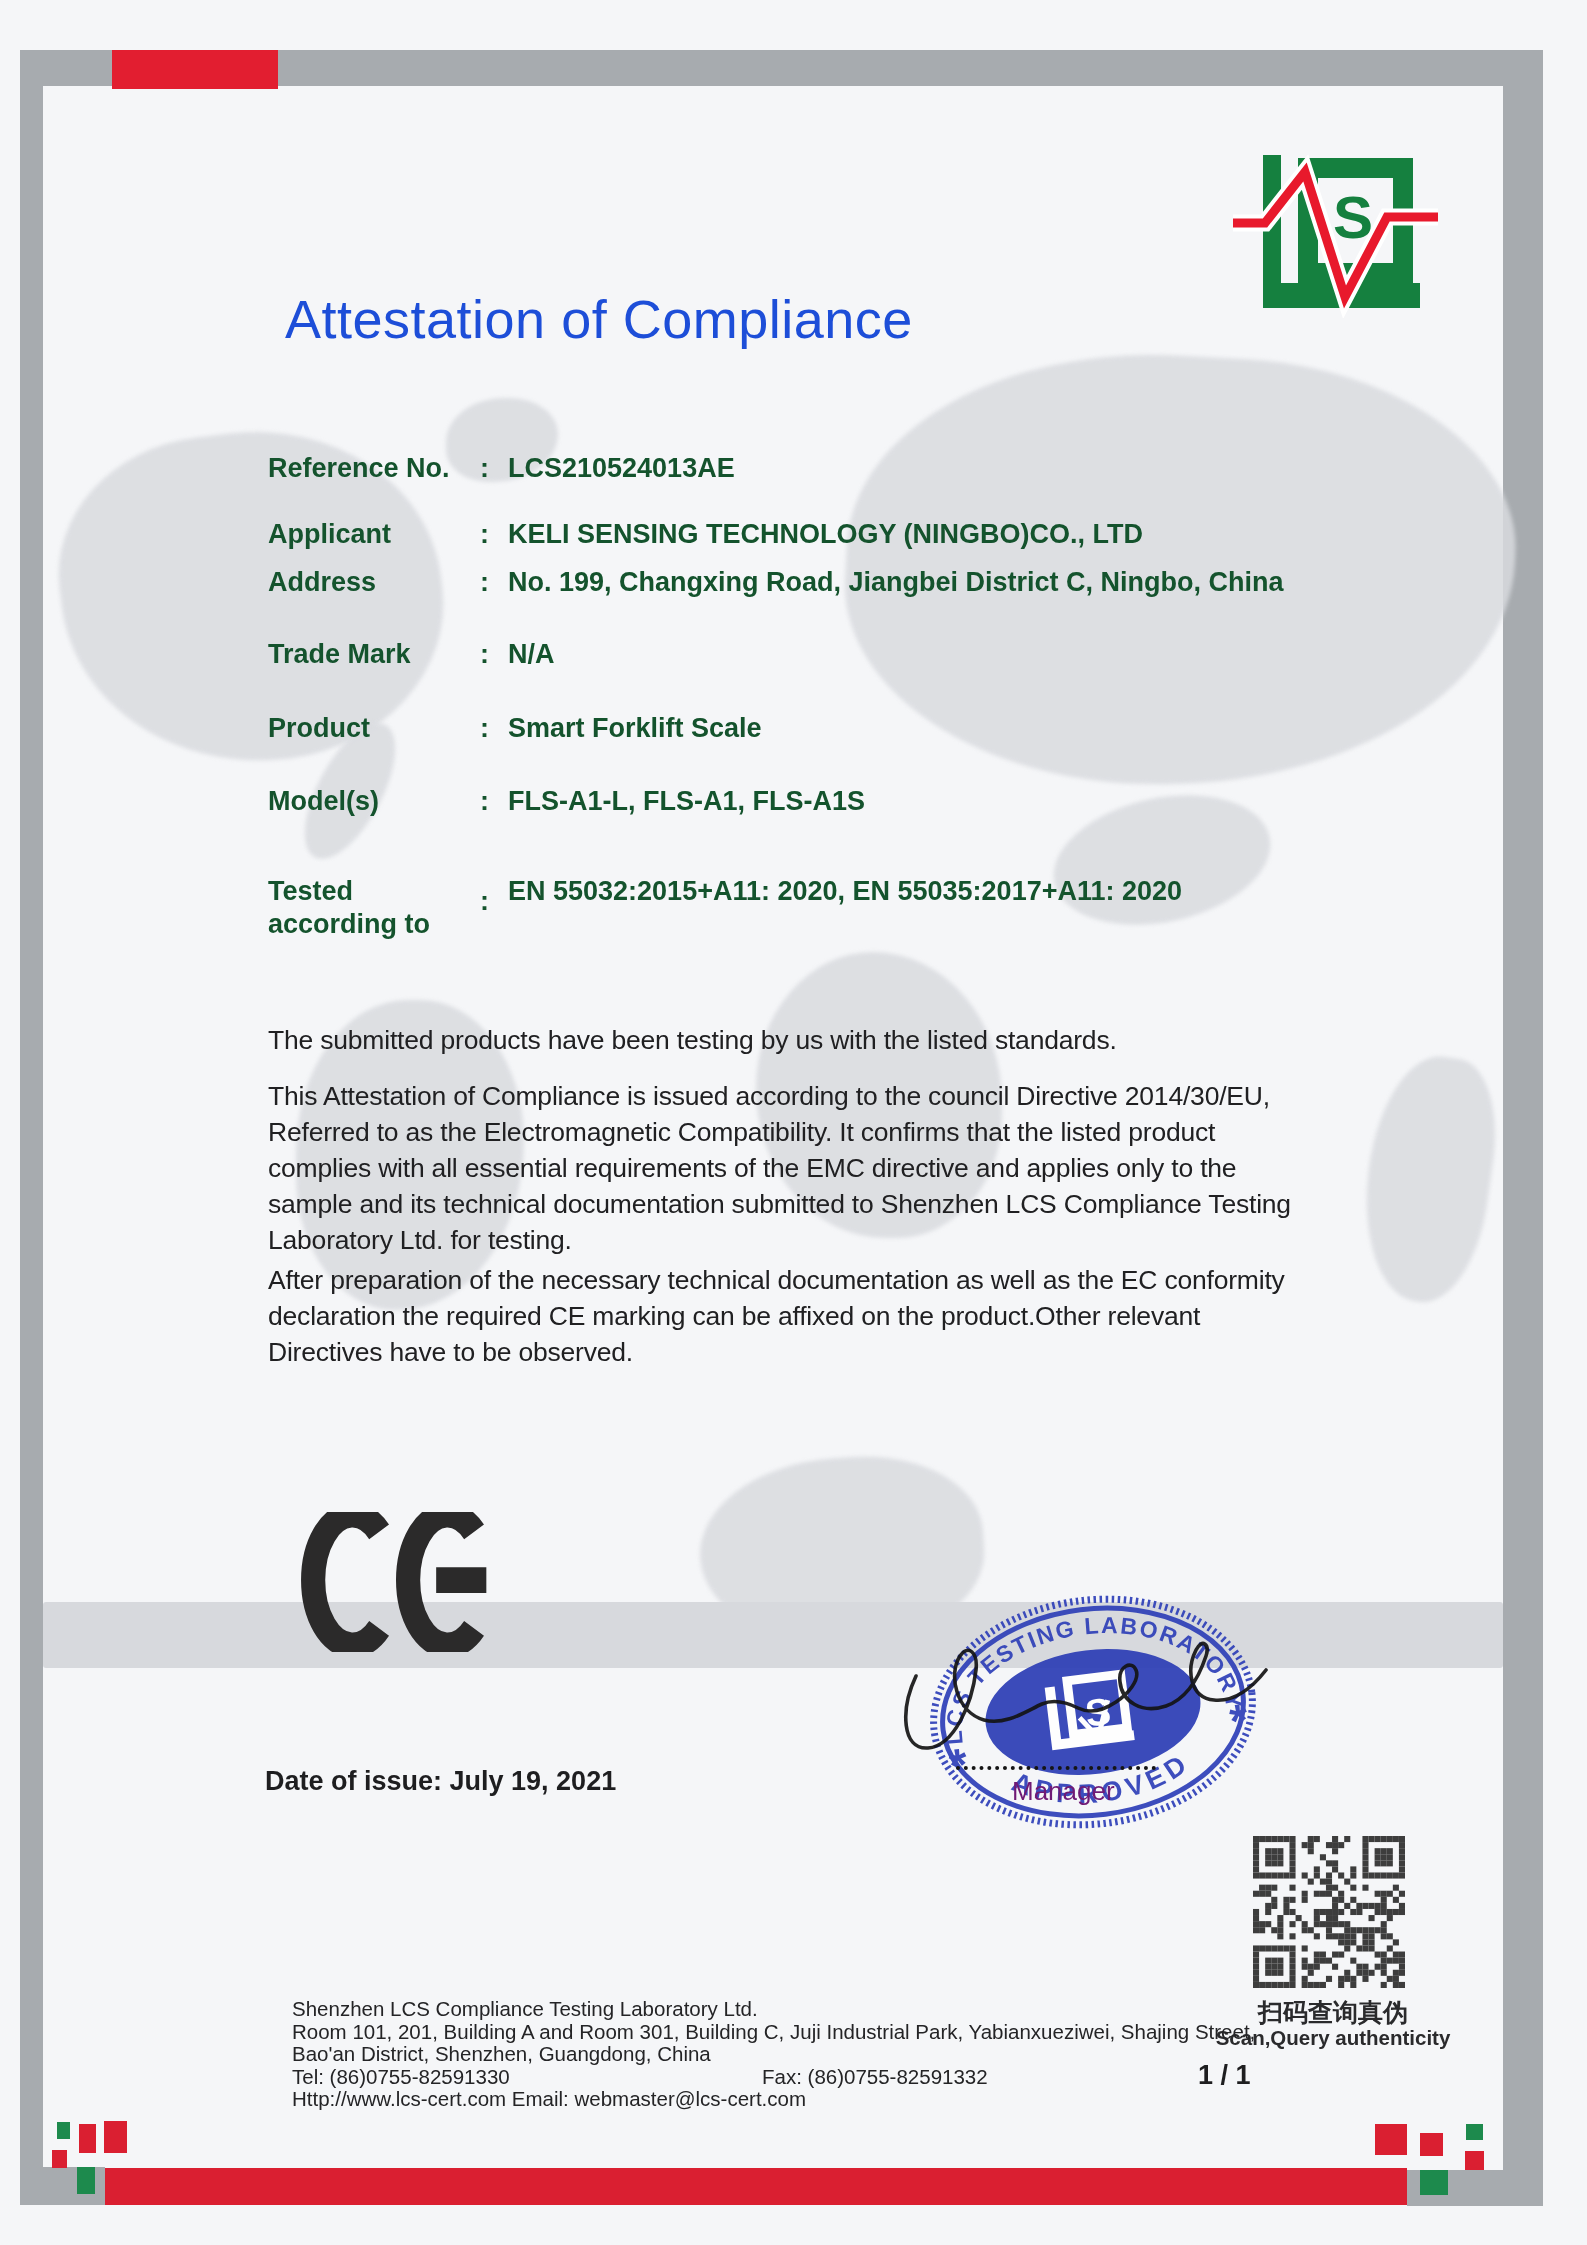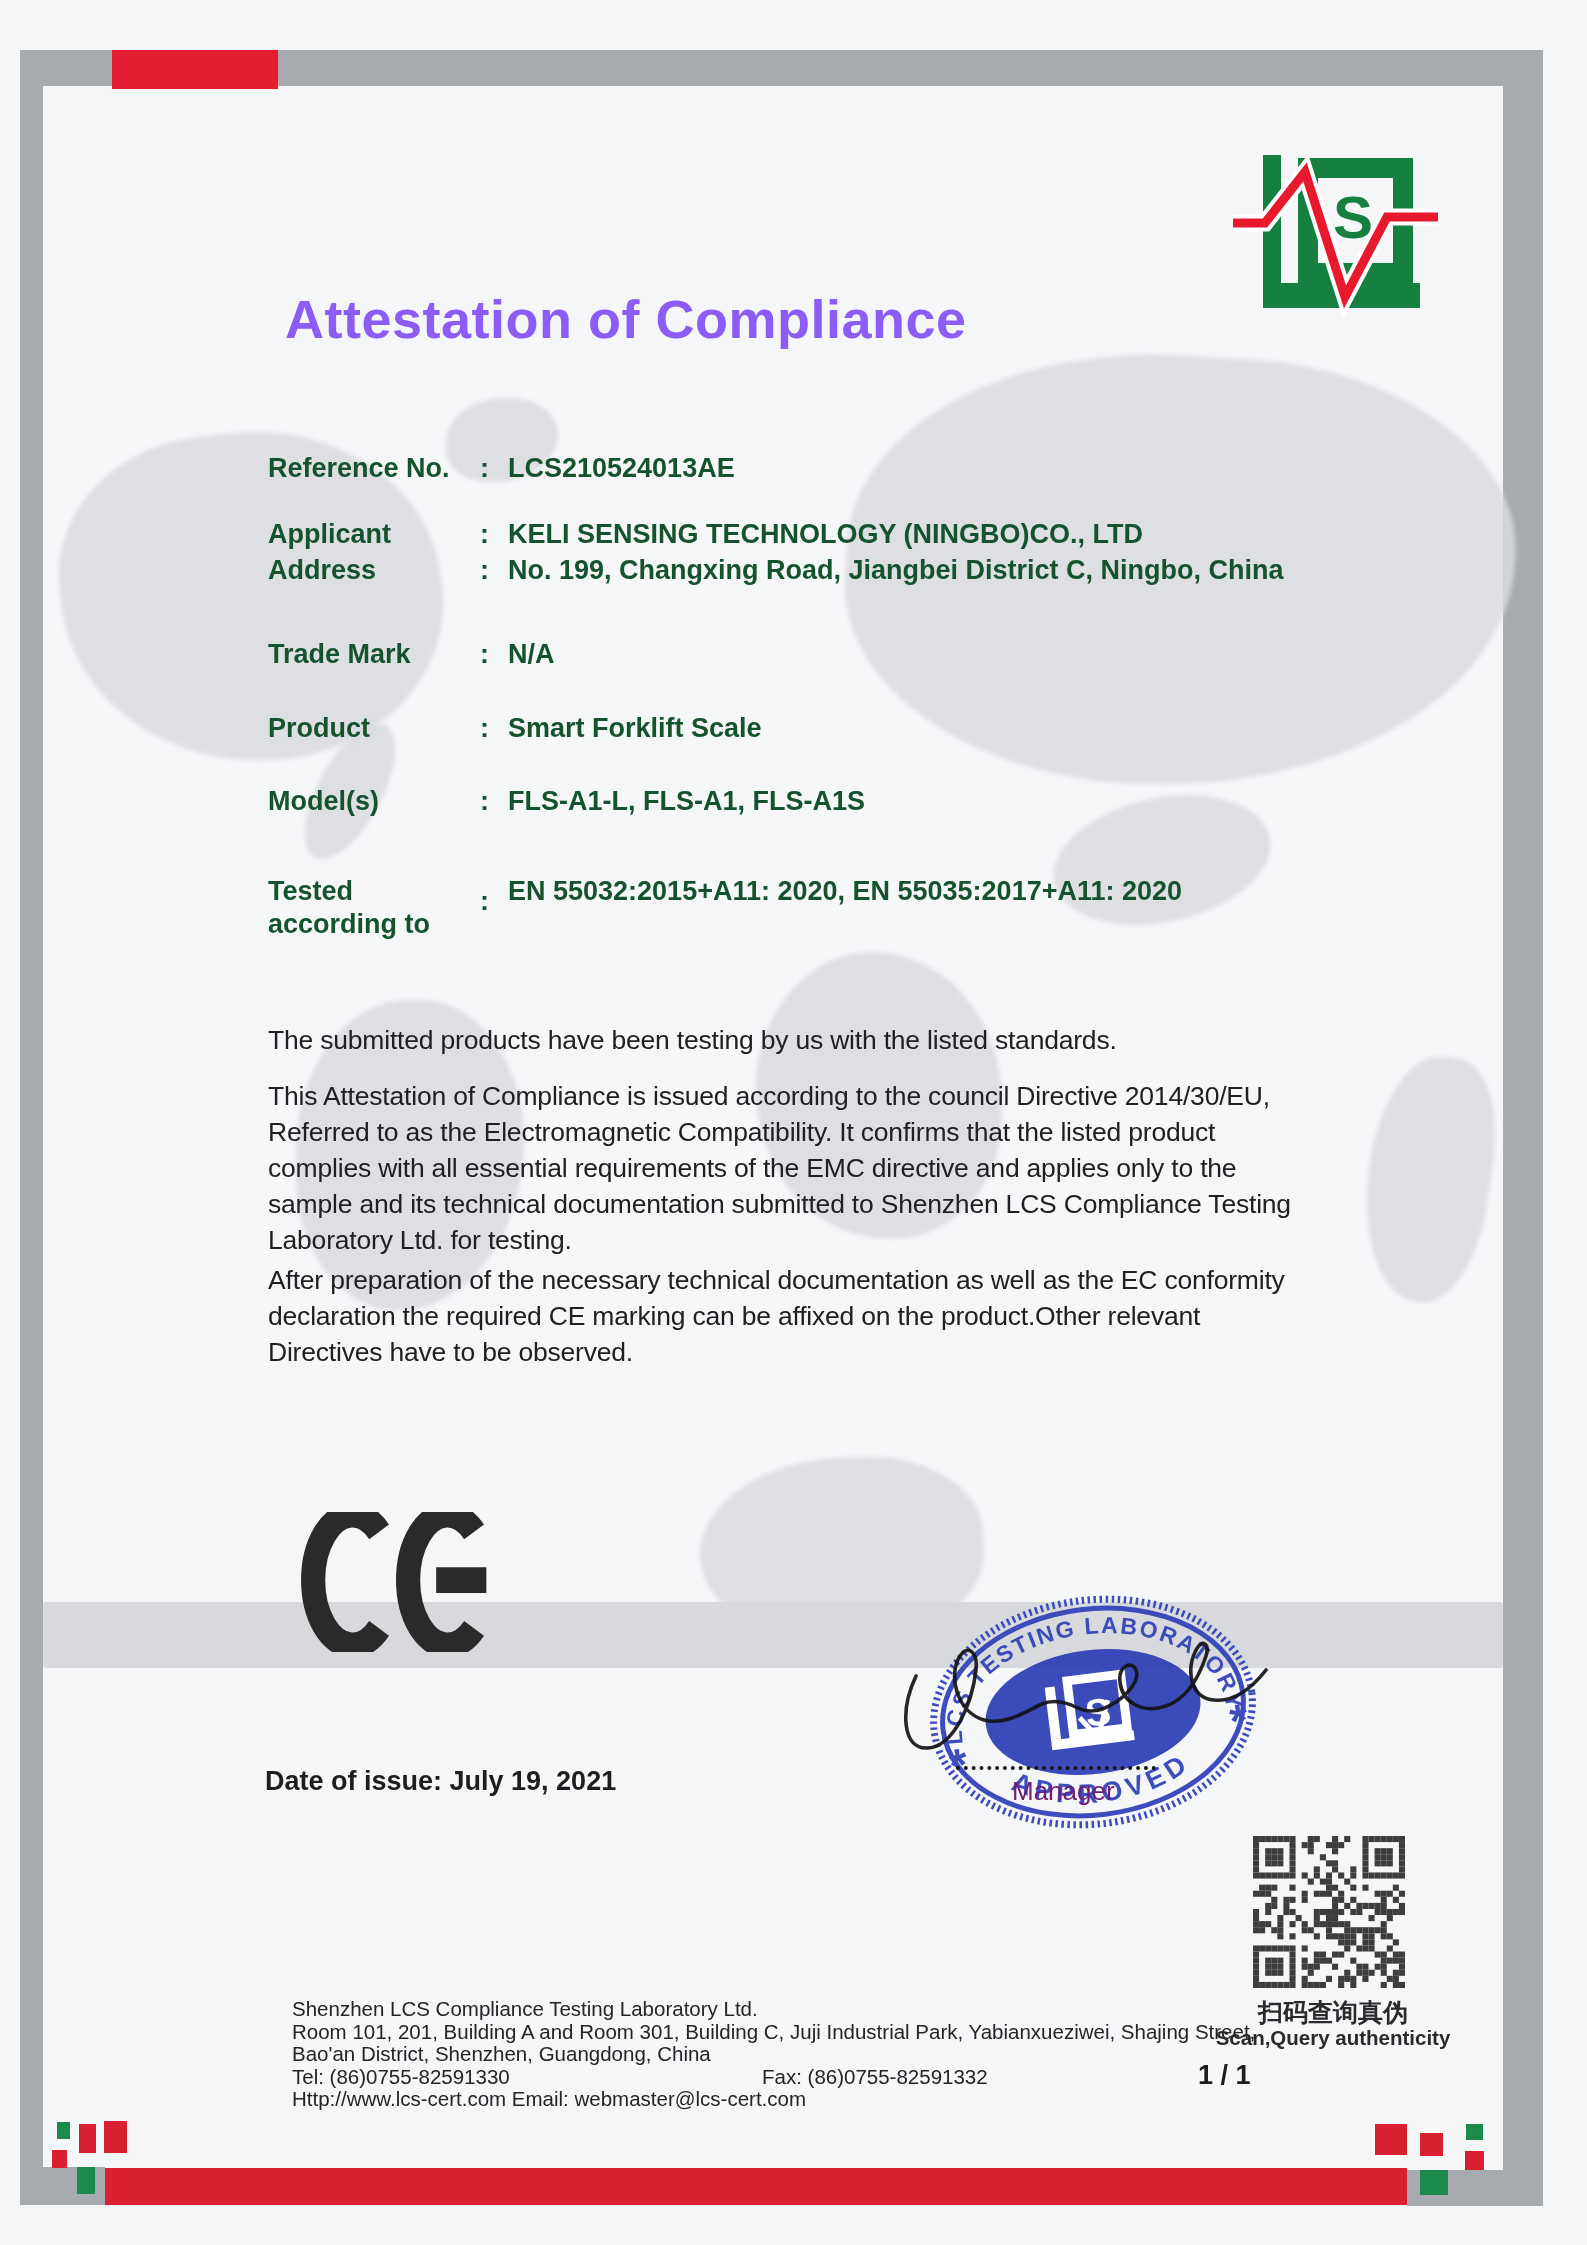--- a/index.html
+++ b/index.html
@@ -40,30 +40,30 @@
   .map.m3 { left:446px; top:398px;  width:112px; height:84px;  border-radius:55% 45% 60% 40%; }
   .map.m4 { left:846px; top:356px;  width:668px; height:430px; border-radius:48% 42% 56% 44%; transform:rotate(3deg); }
   .map.m5 { left:1052px;top:798px;  width:220px; height:124px; border-radius:50%; transform:rotate(-12deg); }
   .map.m6 { left:296px; top:1000px; width:228px; height:310px; border-radius:52% 48% 58% 46%; }
   .map.m7 { left:756px; top:952px;  width:246px; height:286px; border-radius:50% 55% 45% 55%; }
   .map.m8 { left:1368px;top:1056px; width:122px; height:246px; border-radius:55% 45% 50% 60%; transform:rotate(8deg); }
   .map.m9 { left:700px; top:1458px; width:284px; height:186px; border-radius:55% 50% 52% 58%; transform:rotate(-4deg); }
   .map-band { position:absolute; left:43px; top:1602px; width:1460px; height:66px;
               background:#d7d9dd; border-radius:3px; }
   
-  .title { position:absolute; left:285px; top:288px; font-size:54px; font-weight:bold;
-           letter-spacing:.5px; color:#8b5cf6;text-align:center; }
+  .title { position:absolute; left:285px; top:288px; font-size:54px; font-weight:normal;
+           letter-spacing:.5px; color:#1d4ed8;text-align:center; }
   .logo { position:absolute; left:1215px; top:148px; }
   
   .frow { position:absolute; left:268px; font-size:27px; font-weight:bold; color:#14532d;
           display:flex; line-height:33px; }
   .frow .lbl { width:212px; white-space:pre-line; }
   .frow .col { width:28px; }
   .frow .val { white-space:nowrap; }
-  .r0 { top:452px; } .r1 { top:518px; } .r2 { top:554px; } .r3 { top:638px; }
+  .r0 { top:452px; } .r1 { top:518px; } .r2 { top:566px; } .r3 { top:638px; }
   .r4 { top:712px; } .r5 { top:785px;justify-content:space-between; } .r6 { top:852px;margin-top:23px; }
   .r6 .col { padding-top:10px; }
   
   .para { position:absolute; left:268px; width:1052px; font-size:26.5px; line-height:36px;
           color:#202022; letter-spacing:-.2px; }
   .p1 { top:1022px; } .p2 { top:1078px; } .p3 { top:1262px; }
   
   .ce { position:absolute; left:300px; top:1512px; }
   .date { position:absolute; left:265px; top:1766px; font-size:27px; font-weight:bold; }
   

